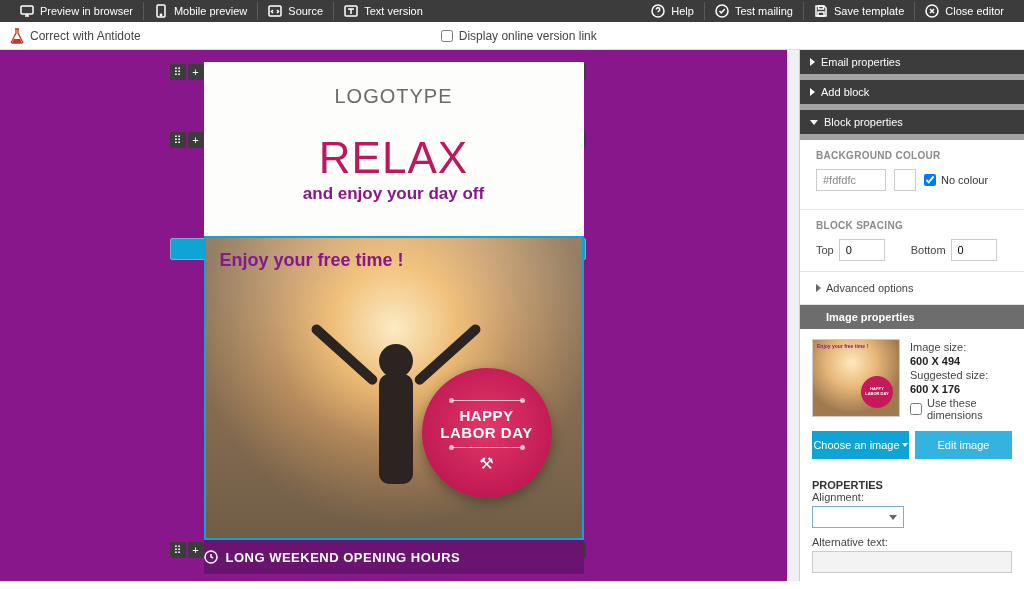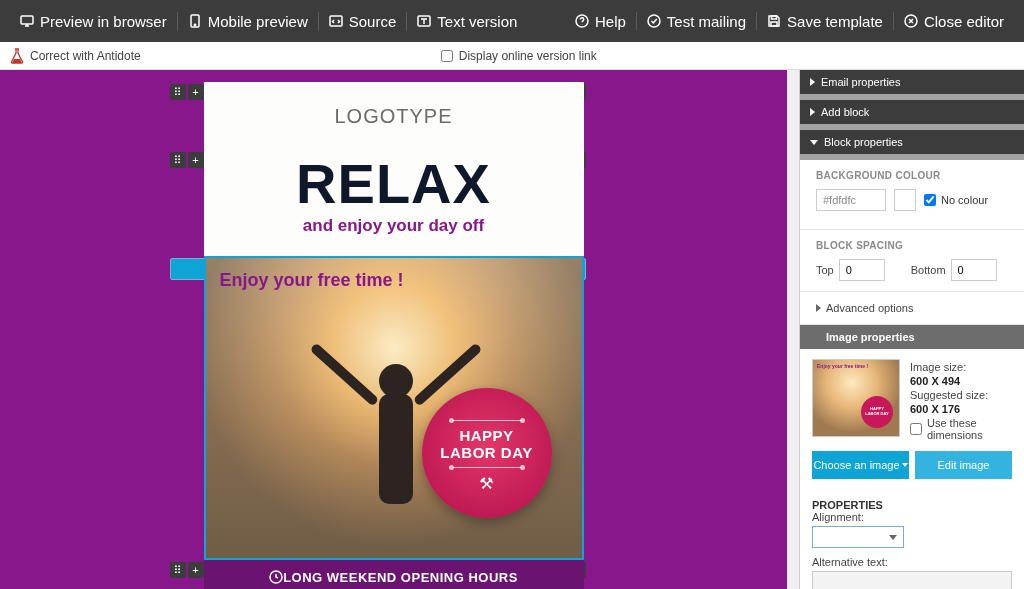--- a/index.html
+++ b/index.html
@@ -1,19 +1,19 @@
 <!DOCTYPE html>
 <html><head>
 <meta charset="utf-8">
 <style>
   *{box-sizing:border-box;margin:0;padding:0;font-family:Arial,Helvetica,sans-serif}
   html,body{width:1024px;height:589px;overflow:hidden;background:#fff}
   
-  .topbar{height:42px;background:#3c3c3c;color:#fff;display:flex;align-items:center;
-          font-size:15px;padding:0 10px}
+  .topbar{height:22px;background:#3c3c3c;color:#fff;display:flex;align-items:center;
+          font-size:11px;padding:0 10px}
   .topbar .left,.topbar .right{display:flex;align-items:center;gap:0}
   .topbar .right{margin-left:auto}
   .topbar .item{display:flex;align-items:center;gap:6px;padding:0 10px;cursor:pointer;
                 border-right:1px solid #5b5b5b;height:18px}
   .topbar .item:last-child{border-right:none}
   .topbar svg{width:14px;height:14px;stroke:#fff;stroke-width:1.5;fill:none}
   
   .subbar{height:28px;background:#fff;border-bottom:1px solid #ddd;display:flex;
           align-items:center;font-size:12px;padding:0 10px;color:#444}
   .subbar .antidote{display:flex;align-items:center;gap:6px;cursor:pointer}
@@ -32,21 +32,21 @@
   .h-right{position:absolute;right:-2px;top:2px}
   .hbtn{width:16px;height:16px;background:#3c3c3c;color:#fff;display:flex;
         align-items:center;justify-content:center;font-size:11px;cursor:pointer;border-radius:2px}
   .hbtn.sel{background:#0ea5d6}
   
   .blk{background:#fdfdfc;position:relative}
   .blk.logo{height:68px;display:flex;align-items:center;justify-content:center}
   .logo-t{font-size:20px;letter-spacing:1px;color:#6b6b6b}
   .logo-t b{font-weight:400}
   .blk.headline{height:106px;text-align:center;padding-top:6px}
-  .relax{font-size:56px;font-weight:700;color:#0f172a;letter-spacing:1px;line-height:1}
+  .relax{font-size:44px;font-weight:400;color:#be185d;letter-spacing:1px;line-height:1}
   .sub{font-size:17px;font-weight:700;color:#88178c;margin-top:4px}
   .blk.image{height:304px;border:2px solid #0ea5d6;position:relative;overflow:hidden}
   .imgbg{position:absolute;inset:0;
     background:
       radial-gradient(circle at 50% 30%, rgba(255,240,200,.95) 0%, rgba(255,200,120,.75) 22%, rgba(200,150,100,.55) 42%, rgba(120,100,80,.7) 70%),
       linear-gradient(to bottom,#d9c3a0 0%,#a48054 55%,#5e4d33 100%)}
   
   .person{position:absolute;left:85px;top:70px;width:200px;height:230px}
   .person .head{position:absolute;left:88px;top:36px;width:34px;height:34px;border-radius:50%;
                 background:#2b2420}
@@ -61,21 +61,21 @@
          display:flex;flex-direction:column;align-items:center;justify-content:center;
          color:#fff;text-align:center;box-shadow:0 4px 12px rgba(0,0,0,.3)}
   .badge .t1{font-size:15px;font-weight:800;letter-spacing:.5px}
   .badge .t2{font-size:15px;font-weight:800;letter-spacing:.5px}
   .badge .sep{width:70px;height:1px;background:rgba(255,255,255,.7);margin:6px 0;position:relative}
   .badge .sep::before,.badge .sep::after{content:"";position:absolute;top:-2px;width:5px;height:5px;
          border-radius:50%;background:rgba(255,255,255,.7)}
   .badge .sep::before{left:-3px}.badge .sep::after{right:-3px}
   .badge .tools{font-size:16px}
   .blk.footer{height:34px;background:#6b1370;color:#fff;display:flex;align-items:center;
-              justify-content:center;font-size:13px;font-weight:600;letter-spacing:.5px}
+              justify-content:flex-start;gap:8px;font-size:13px;font-weight:600;letter-spacing:.5px}
   .blk.footer svg{width:14px;height:14px;stroke:#fff;fill:none;stroke-width:1.5}
   
   .side{flex:0 0 225px;height:100%;overflow:auto;background:#fff;font-size:11px;color:#333;
         border-left:1px solid #ccc}
   .side::-webkit-scrollbar{width:10px}
   .side::-webkit-scrollbar-thumb{background:#bbb;border-radius:5px}
   .acc{background:#3c3c3c;color:#fff;padding:6px 10px;display:flex;align-items:center;gap:6px;
        cursor:pointer;border-bottom:6px solid #a3a3a3}
   .acc .caret{width:0;height:0;border-left:4px solid transparent;border-right:4px solid transparent}
   .acc .caret.r{border-left:5px solid #fff;border-top:4px solid transparent;border-bottom:4px solid transparent;border-right:none}

